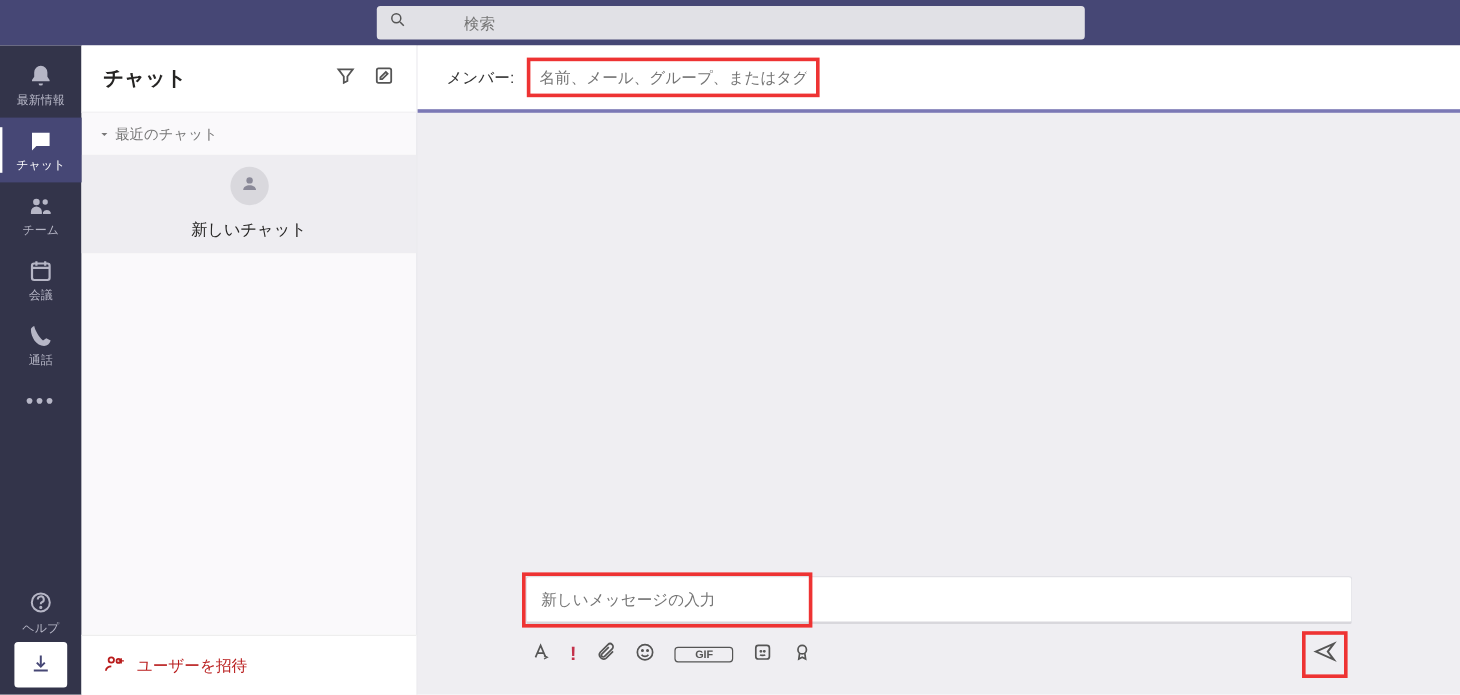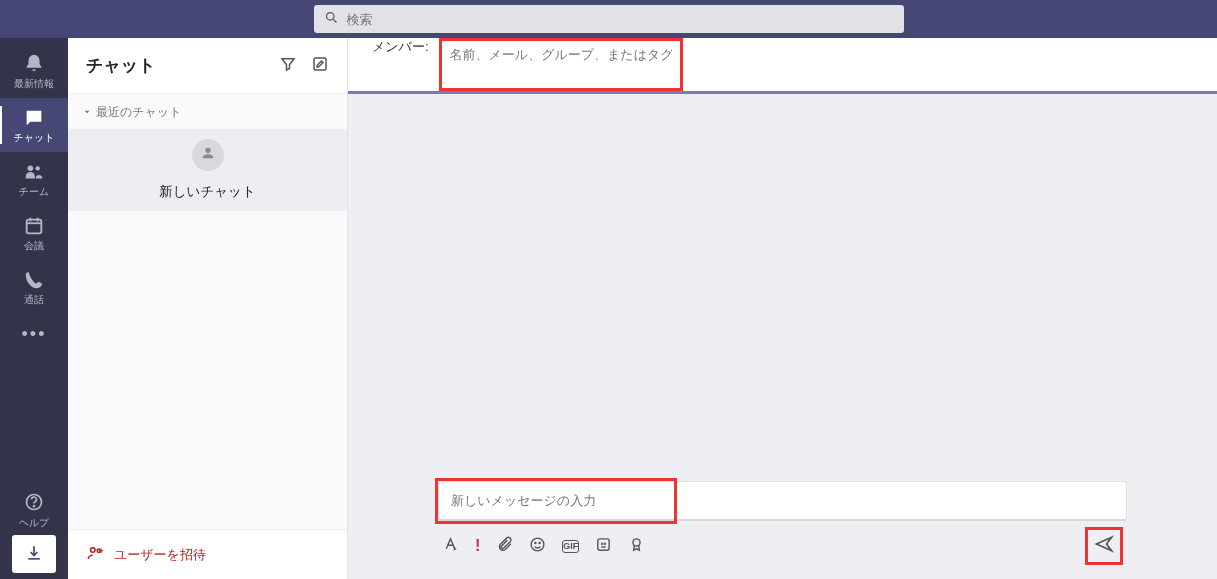--- a/index.html
+++ b/index.html
@@ -3,21 +3,21 @@
 <meta charset="utf-8">
 <style>
   * { box-sizing: border-box; margin: 0; padding: 0; }
   html, body { width: 1217px; height: 579px; font-family: "Segoe UI", "Meiryo", "Yu Gothic", sans-serif; overflow: hidden; background: #fff; }
   .app { display: flex; flex-direction: column; width: 100%; height: 100%; }
 
   
   .titlebar { height: 38px; background: #464775; display: flex; align-items: center; justify-content: center; flex-shrink: 0; }
   .searchbox { width: 590px; height: 28px; background: #e1e1e6; border-radius: 3px; display: flex; align-items: center; padding: 0 10px; color: #555; }
   .searchbox svg { width: 15px; height: 15px; margin-right: 8px; }
-  .searchbox input { flex: 1; border: none; background: transparent; outline: none; font-size: 13px; color: #0f766e; }
+  .searchbox input { flex: 1; border: none; background: transparent; outline: none; font-size: 13px; color: #0f766e; margin-left: 40px; }
 
   
   .body { flex: 1; display: flex; min-height: 0; }
 
   
   .rail { width: 68px; background: #33344a; display: flex; flex-direction: column; align-items: center; padding-top: 6px; color: #c8c8d0; font-size: 10px; }
   .rail-item { width: 100%; display: flex; flex-direction: column; align-items: center; justify-content: center; height: 54px; cursor: pointer; color: #b6b6c6; position: relative; }
   .rail-item.active { color: #fff; background: #464775; }
   .rail-item.active::before { content: ""; position: absolute; left: 0; top: 8px; bottom: 8px; width: 2px; background: #fff; }
   .rail-item svg { width: 22px; height: 22px; margin-bottom: 2px; }
@@ -41,31 +41,31 @@
   .chat-row { display:flex; align-items:center; gap:12px; padding: 10px 14px; background:#eeedf1; cursor:pointer;flex-direction:column;}
   .chat-row .avatar { width:32px; height:32px; border-radius:50%; background:#d9d8dd; display:flex; align-items:center; justify-content:center; }
   .chat-row .avatar svg { width:16px; height:16px; color:#8a8998;}
   .chat-row .chatname { font-size:13.5px; color:#252423; }
   .chatlist-spacer { flex:1; }
   .invite { display:flex; align-items:center; gap:10px; padding: 14px 18px; font-size:13px; color:#b91c1c; cursor:pointer; border-top:1px solid #eee; background:#fff;}
   .invite svg { width:18px; height:18px; }
 
   
   .chatmain { flex:1; display:flex; flex-direction:column; background:#efeef2; min-width:0;}
-  .memberbar { height:56px; background:#fff; border-bottom:3px solid #7b78b5; display:flex; padding: 0 24px; font-size:13px; color:#333; }
+  .memberbar { height:56px; background:#fff; border-bottom:3px solid #7b78b5; display:flex; align-items:center; padding: 0 24px; font-size:13px; color:#333; }
   .memberbar-label { margin-right:10px; }
   .memberbar-inputwrap { border:3px solid #e33; padding: 6px 8px; width:244px; }
   .memberbar input { border:none; outline:none; width:100%; font-size:13px; background:transparent; }
   .chatbody { flex:1; }
   .composer-zone { padding: 0 90px 14px 90px; }
   .compose-field { width:100%; height:40px; background:#fff; border:1px solid #e1e1e6; border-bottom:2px solid #d8d7dc; border-radius:3px; padding:0 12px; font-size:13px; outline:none; }
   .toolbar { display:flex; align-items:center; gap:16px; color:#555; padding: 6px 4px 0 4px; }
   .toolbar .left { display:flex; align-items:center; gap:16px; }
   .toolbar svg { width:17px; height:17px; cursor:pointer; }
-  .toolbar .gif { font-size:9px; font-weight:700; border:1.4px solid #555; border-radius:3px; padding:1px 0; line-height:1; cursor:pointer;}
+  .toolbar .gif { font-size:9px; font-weight:700; border:1.4px solid #555; border-radius:3px; padding:1px 16px; line-height:1; cursor:pointer;}
   .toolbar-spacer { flex:1; }
   .send-wrap { border:3px solid #e33; padding:4px 6px; display:flex; align-items:center; justify-content:center; }
   .send-wrap svg { width:20px; height:20px; color:#555; }
 </style>
 </head>
 <body>
 
 <div class="app">
   <div class="titlebar">
     <div class="searchbox">

